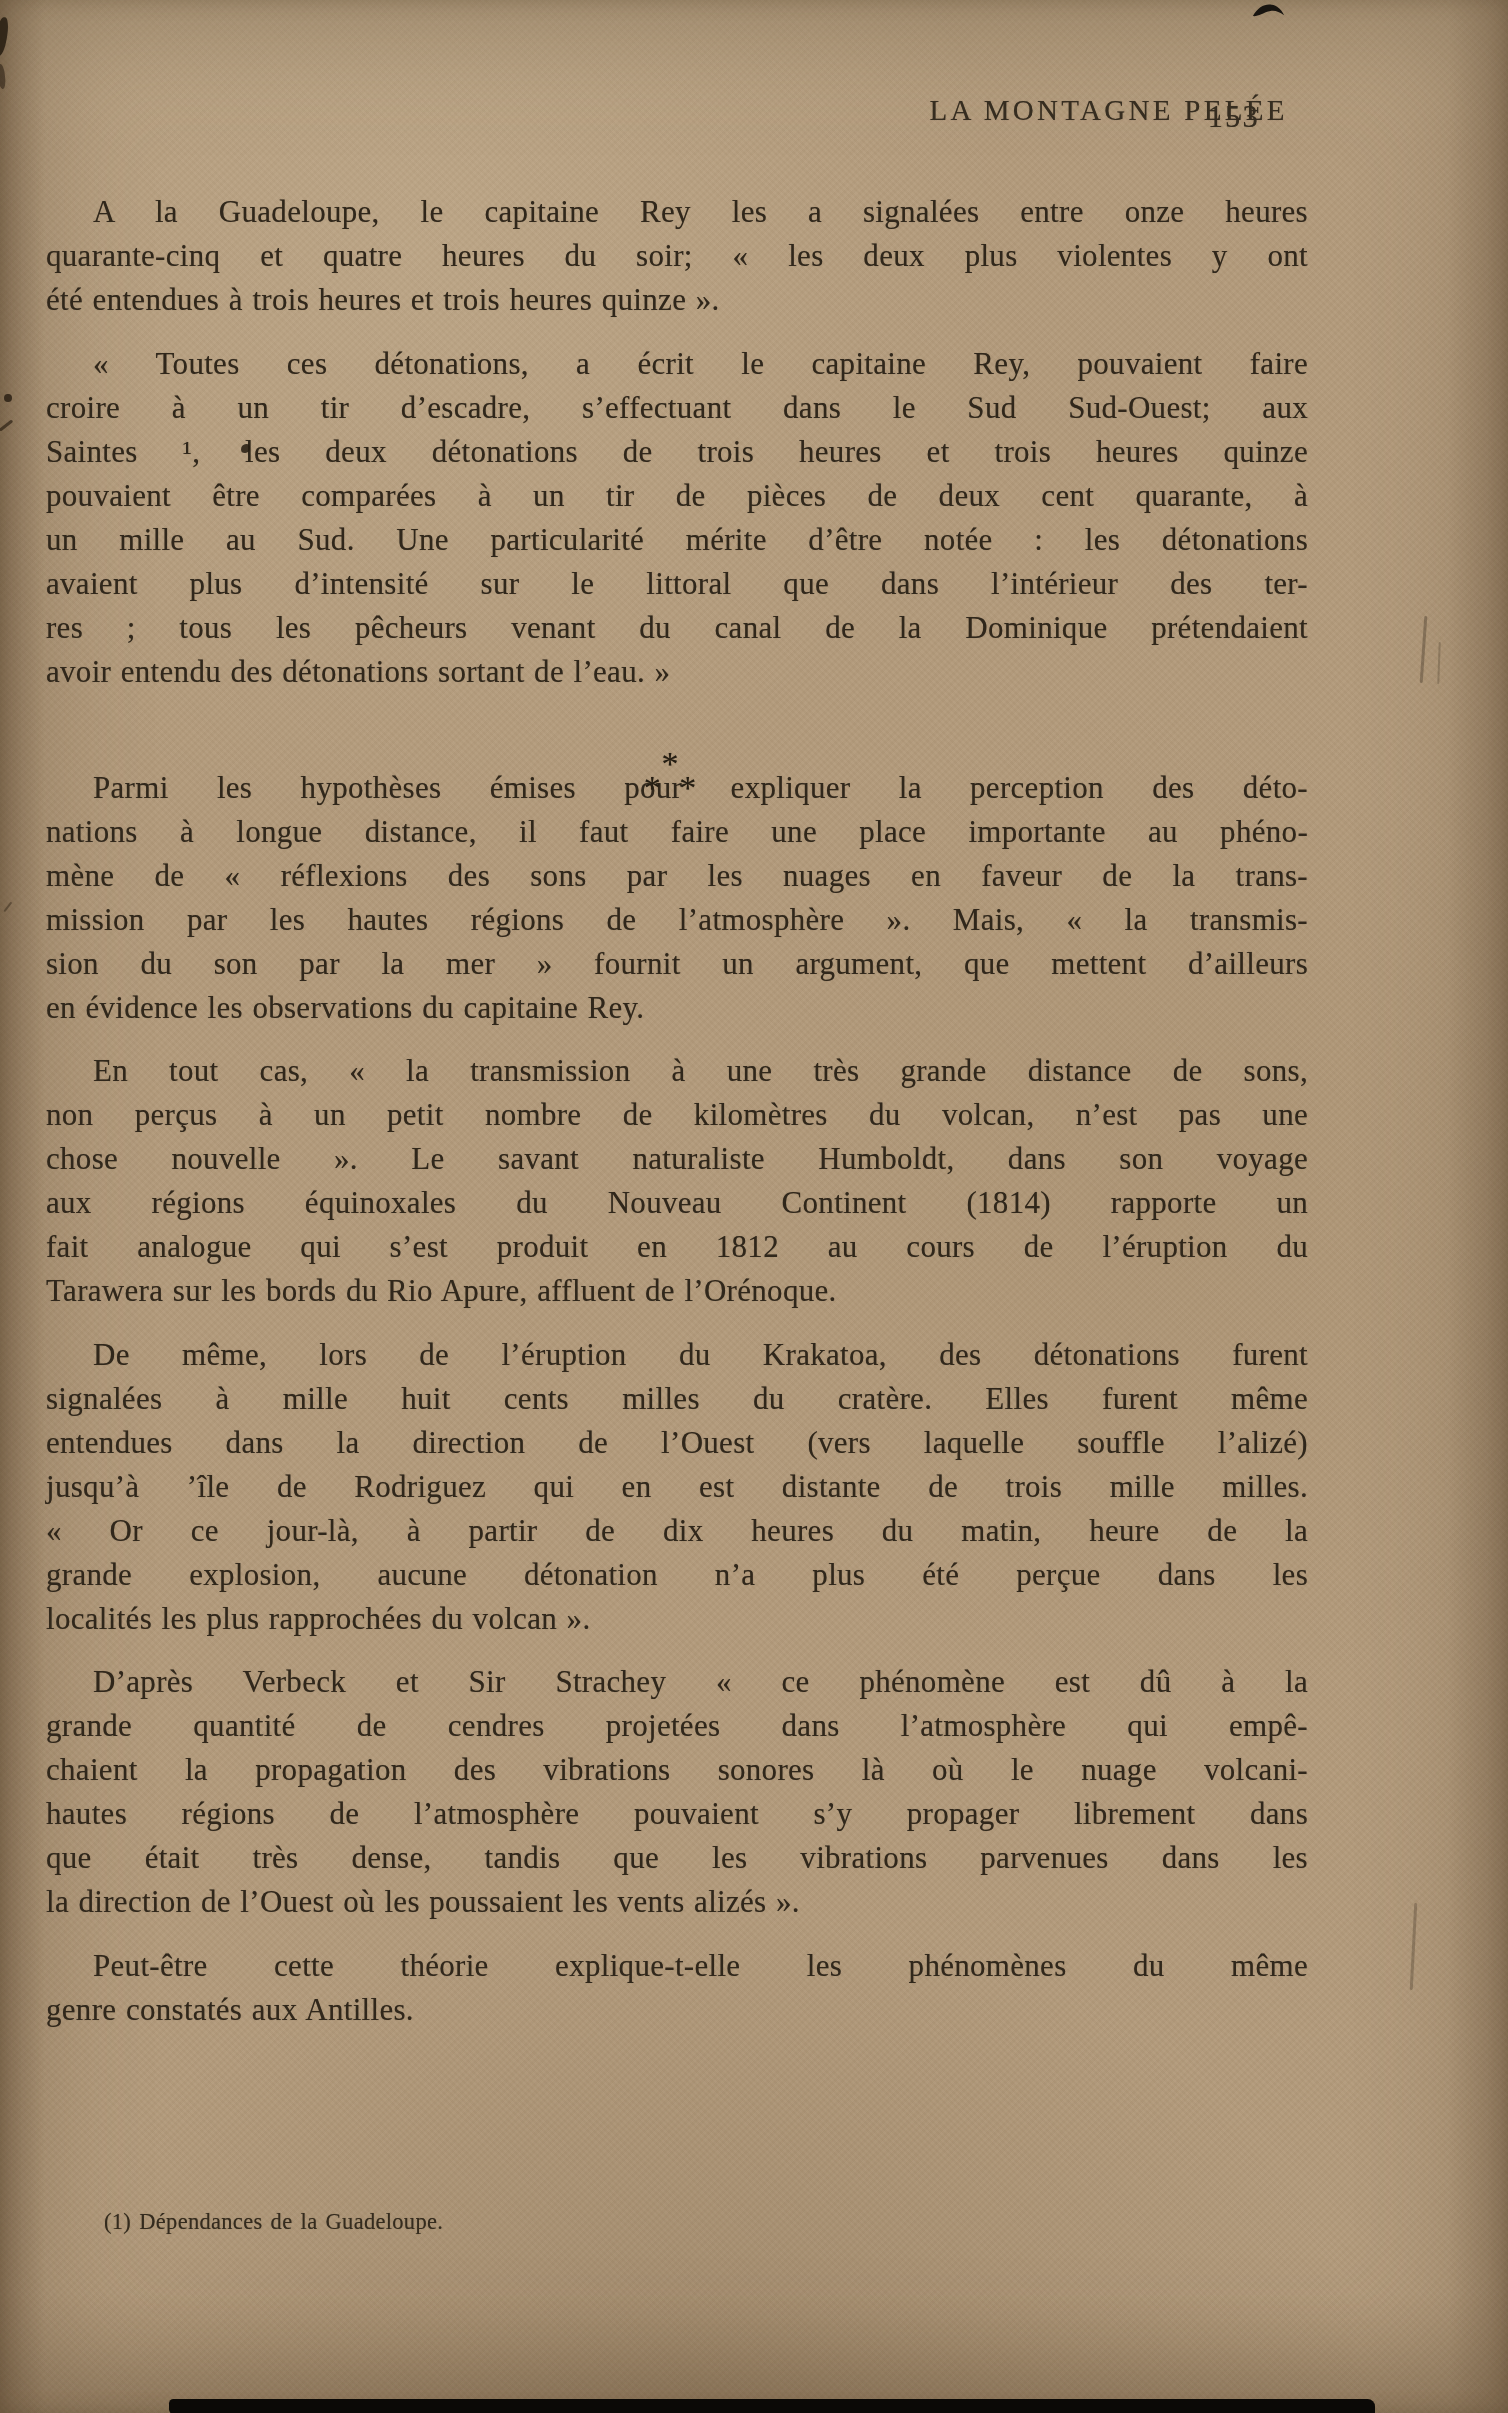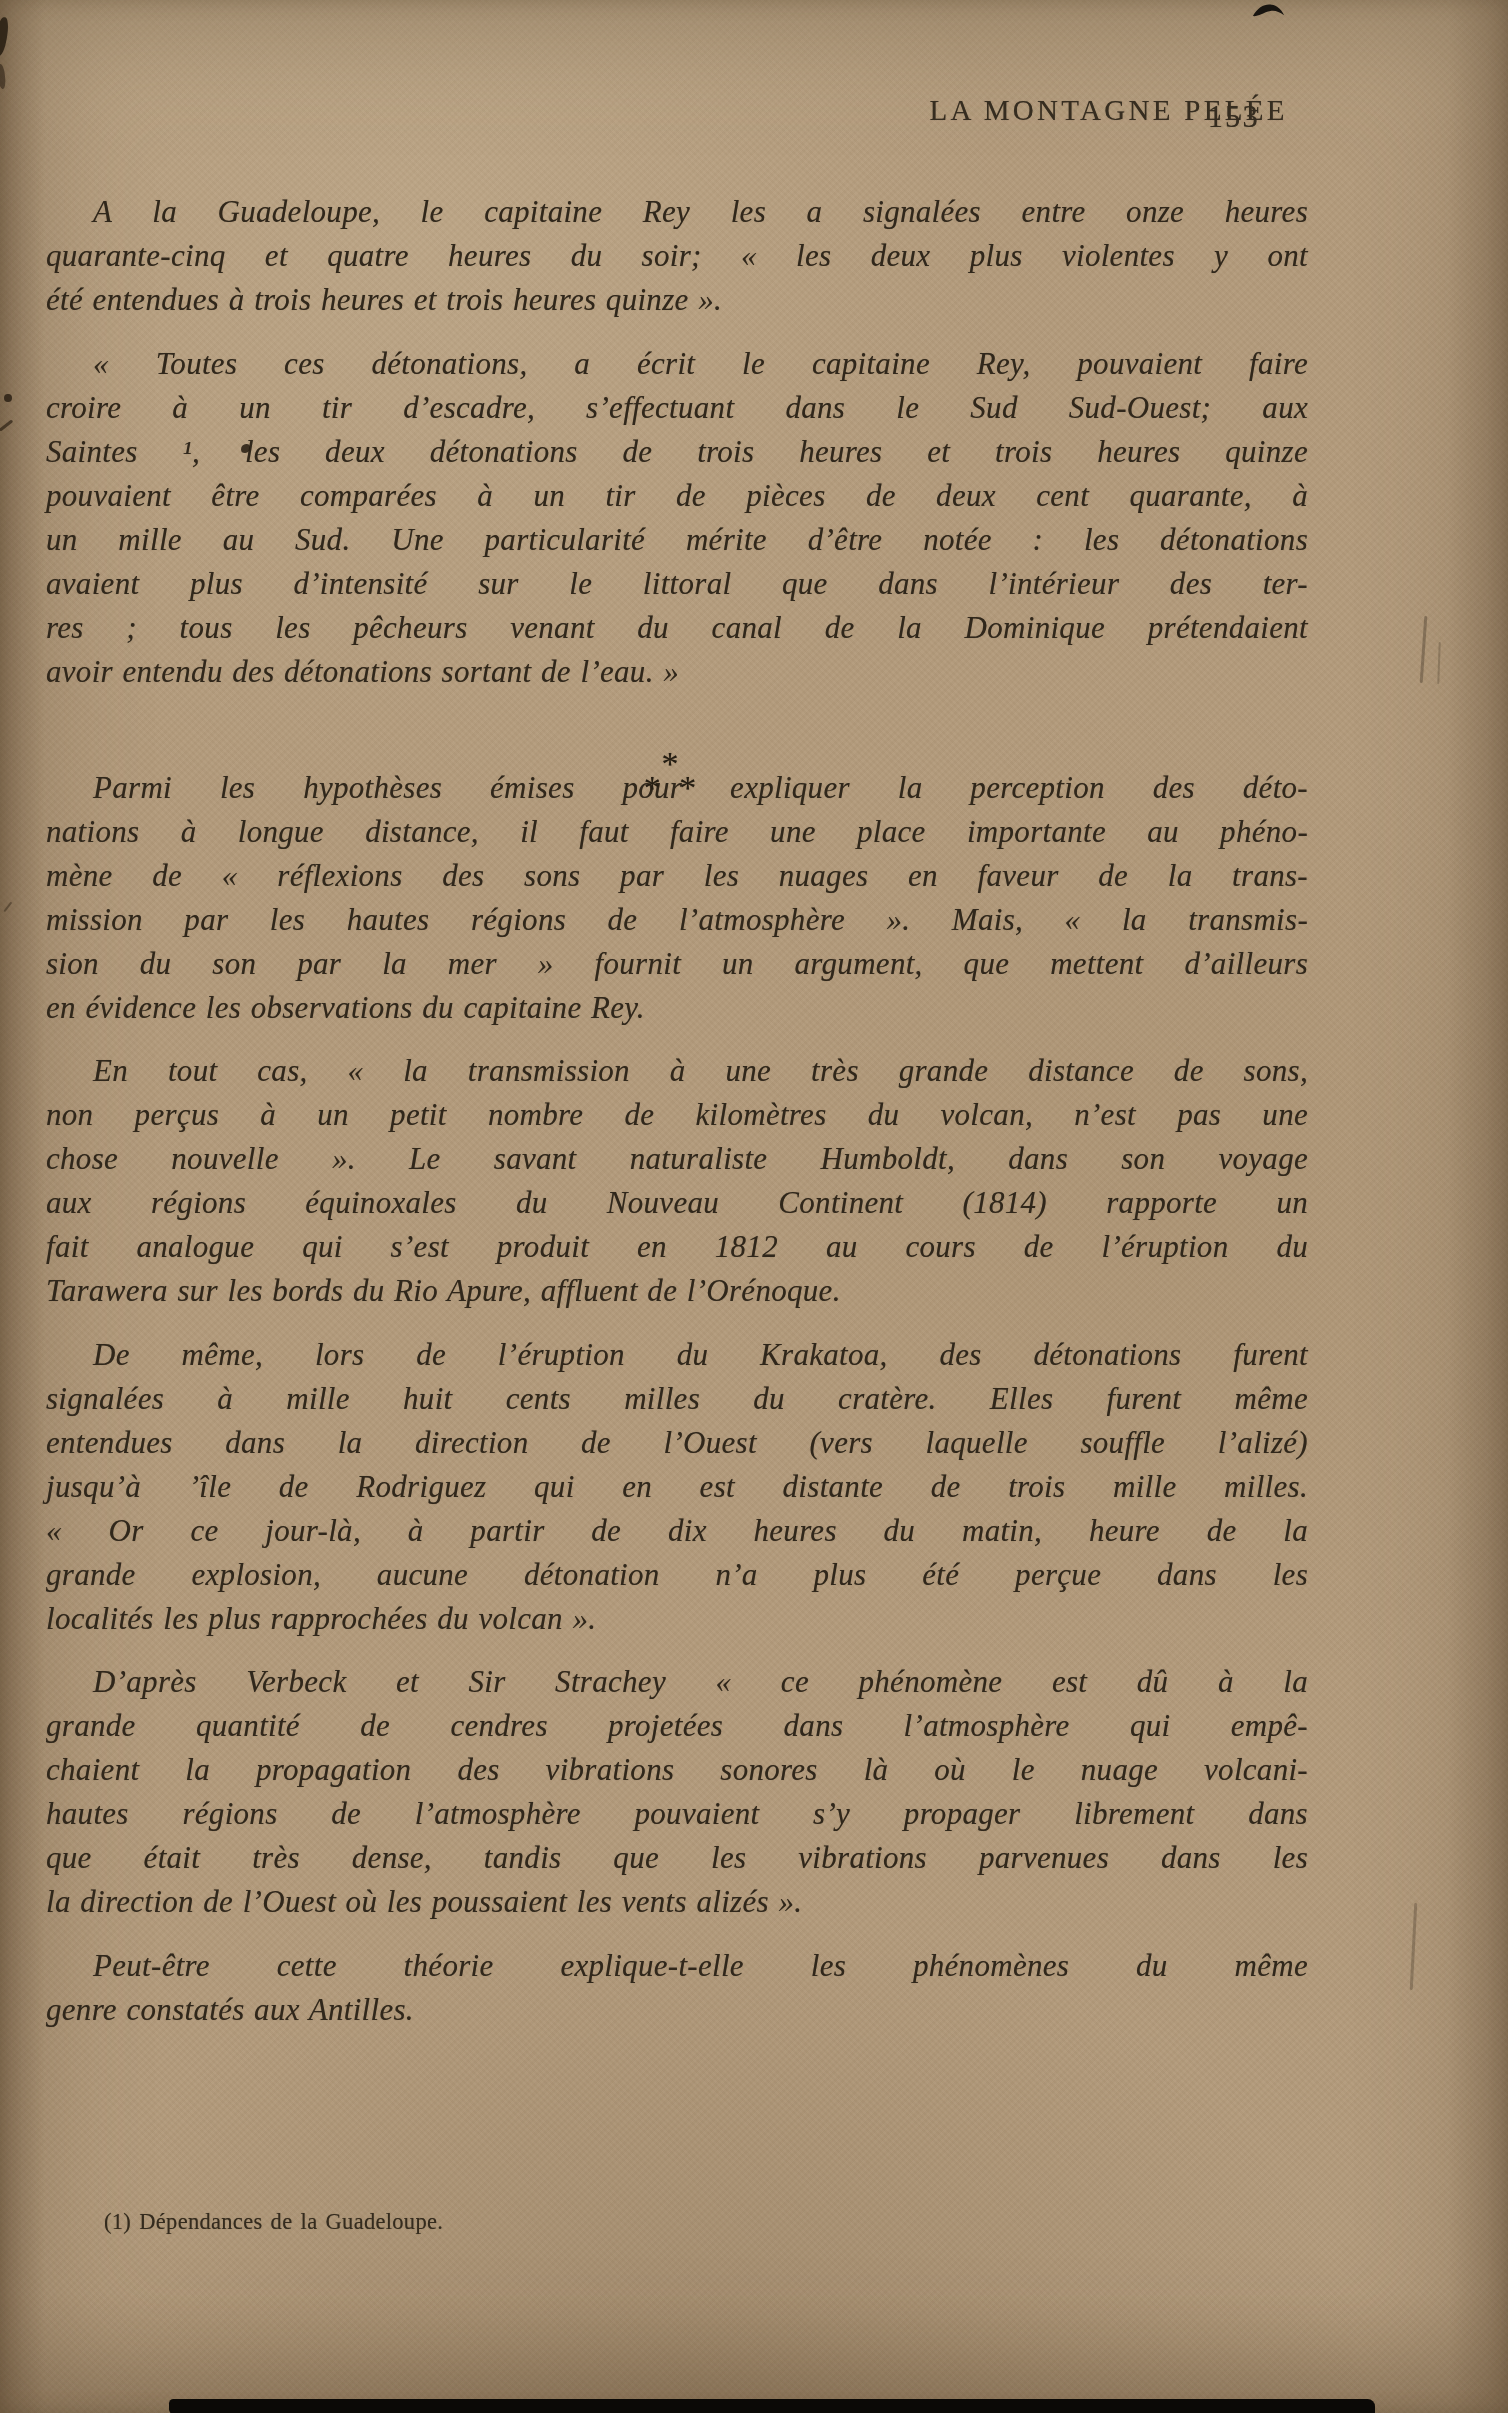--- a/index.html
+++ b/index.html
@@ -46,21 +46,21 @@
   }
   
   .text-block {
     position: absolute; left: 46px; top: 190px; width: 1262px;
     font-size: 31px; line-height: 44px;
     letter-spacing: 0.3px; word-spacing: 1.5px;
     text-shadow: 0 0 0.7px rgba(48,39,27,0.45);
   }
   .para { margin: 0 0 19.6px 0; }
   .para:nth-child(3) { margin-top: 72px; }
-  .line { text-align: justify; text-align-last: justify; white-space: normal; font-style: italic; }
+  .line { text-align: justify; text-align-last: justify; white-space: normal; }
   .line.first { text-indent: 47px; }
   .line.last { text-align-last: left; }
   
   .asterism {
     position: absolute; left: 632px; top: 752px; width: 76px;
     text-align: center; font-size: 34px; line-height: 24px;
     color: #241d12; text-shadow: 0 0 0.7px rgba(36,29,18,0.6);
   }
   .asterism span { display: block; }
   .asterism .row2 { word-spacing: 10.2px; }

